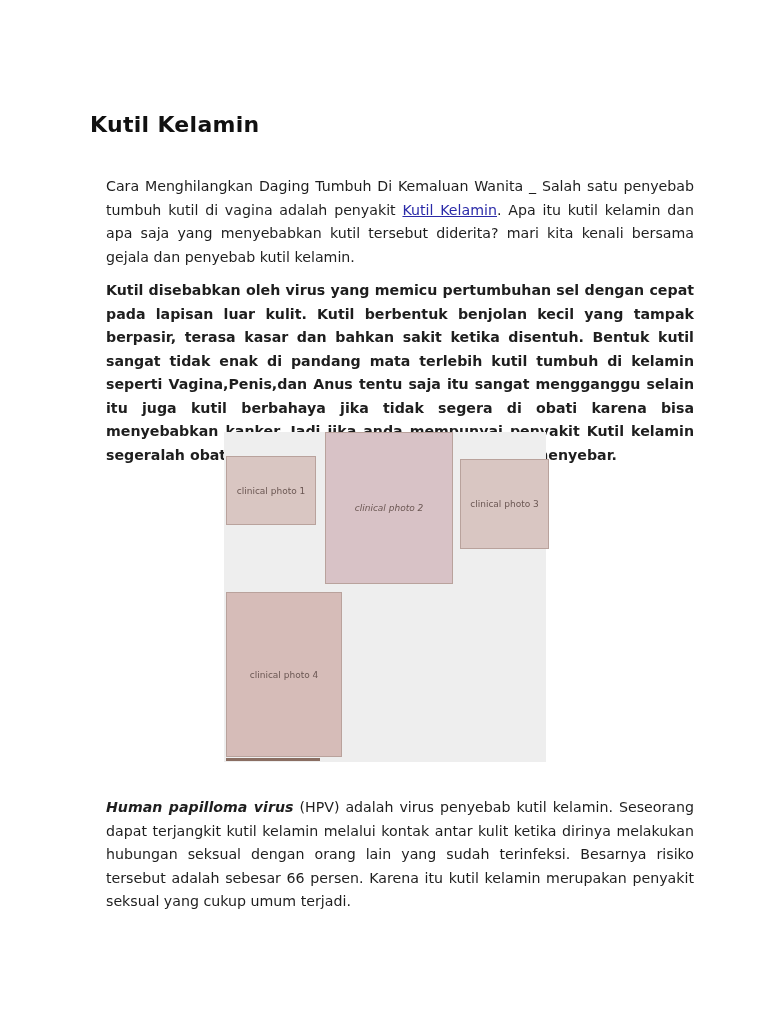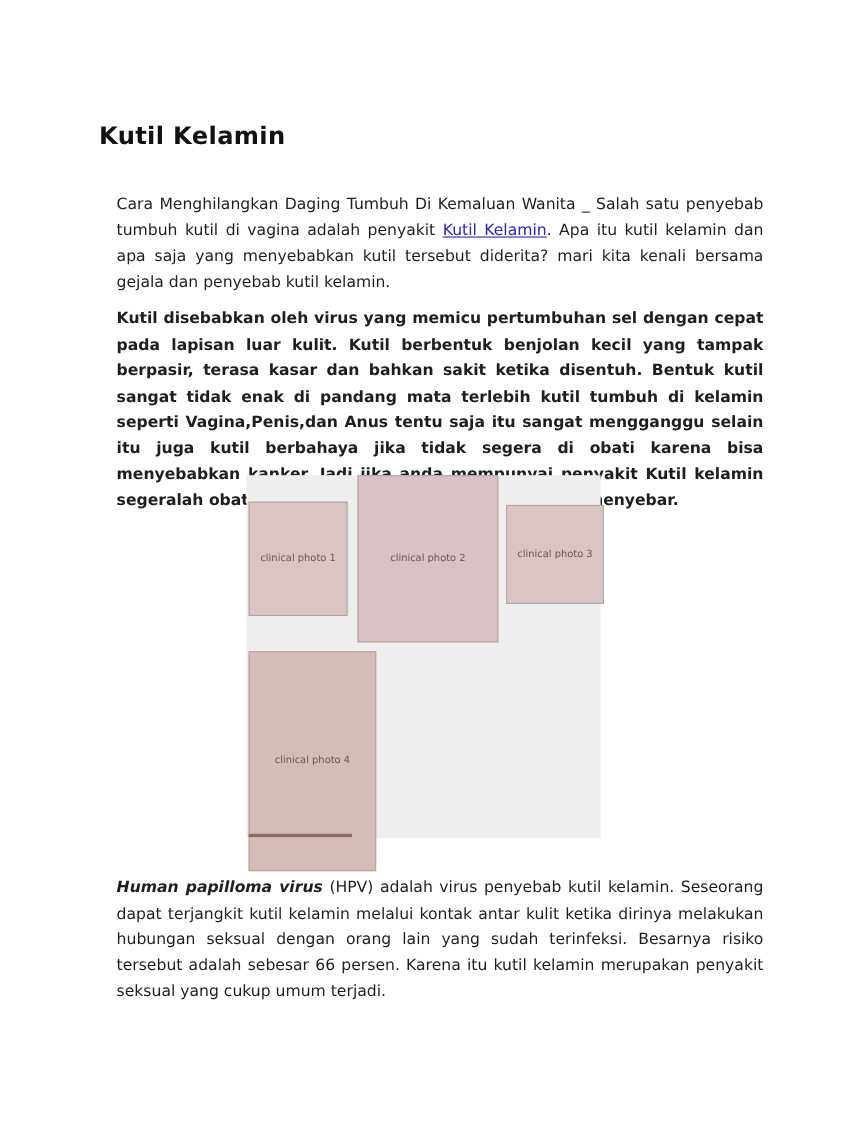--- a/index.html
+++ b/index.html
@@ -67,24 +67,24 @@
       border: 1px solid #b9a29c;
       box-sizing: border-box;
       display: flex;
       align-items: center;
       justify-content: center;
       text-align: center;
       font-size: 9px;
       color: #6b5753;
       padding: 4px;
     }
-    .t1 { left: 2px;   top: 24px;  width: 90px;  height: 104px; }
-    .t2 { left: 101px; top: 0px;   width: 128px; height: 152px; background: #d8c2c6; }
+    .t1 { left: 2px;   top: 24px;  width: 90px;  height: 69px; }
+    .t2 { left: 101px; top: 0px;   width: 128px; height: 152px; background: #d8c2c6; font-style: italic; }
     .t3 { left: 236px; top: 27px;  width: 89px;  height: 90px; }
-    .t4 { left: 2px;   top: 160px; width: 116px; height: 200px; background: #d6bcb8; }
+    .t4 { left: 2px;   top: 160px; width: 116px; height: 165px; background: #d6bcb8; }
     .t5 { left: 127px; top: 164px; width: 195px; height: 148px; background: #d3c0c6; }
     .underbar {
       position: absolute;
       left: 2px;
       top: 326px;
       width: 94px;
       height: 3px;
       background: #8a6e62;
     }
   </style>

